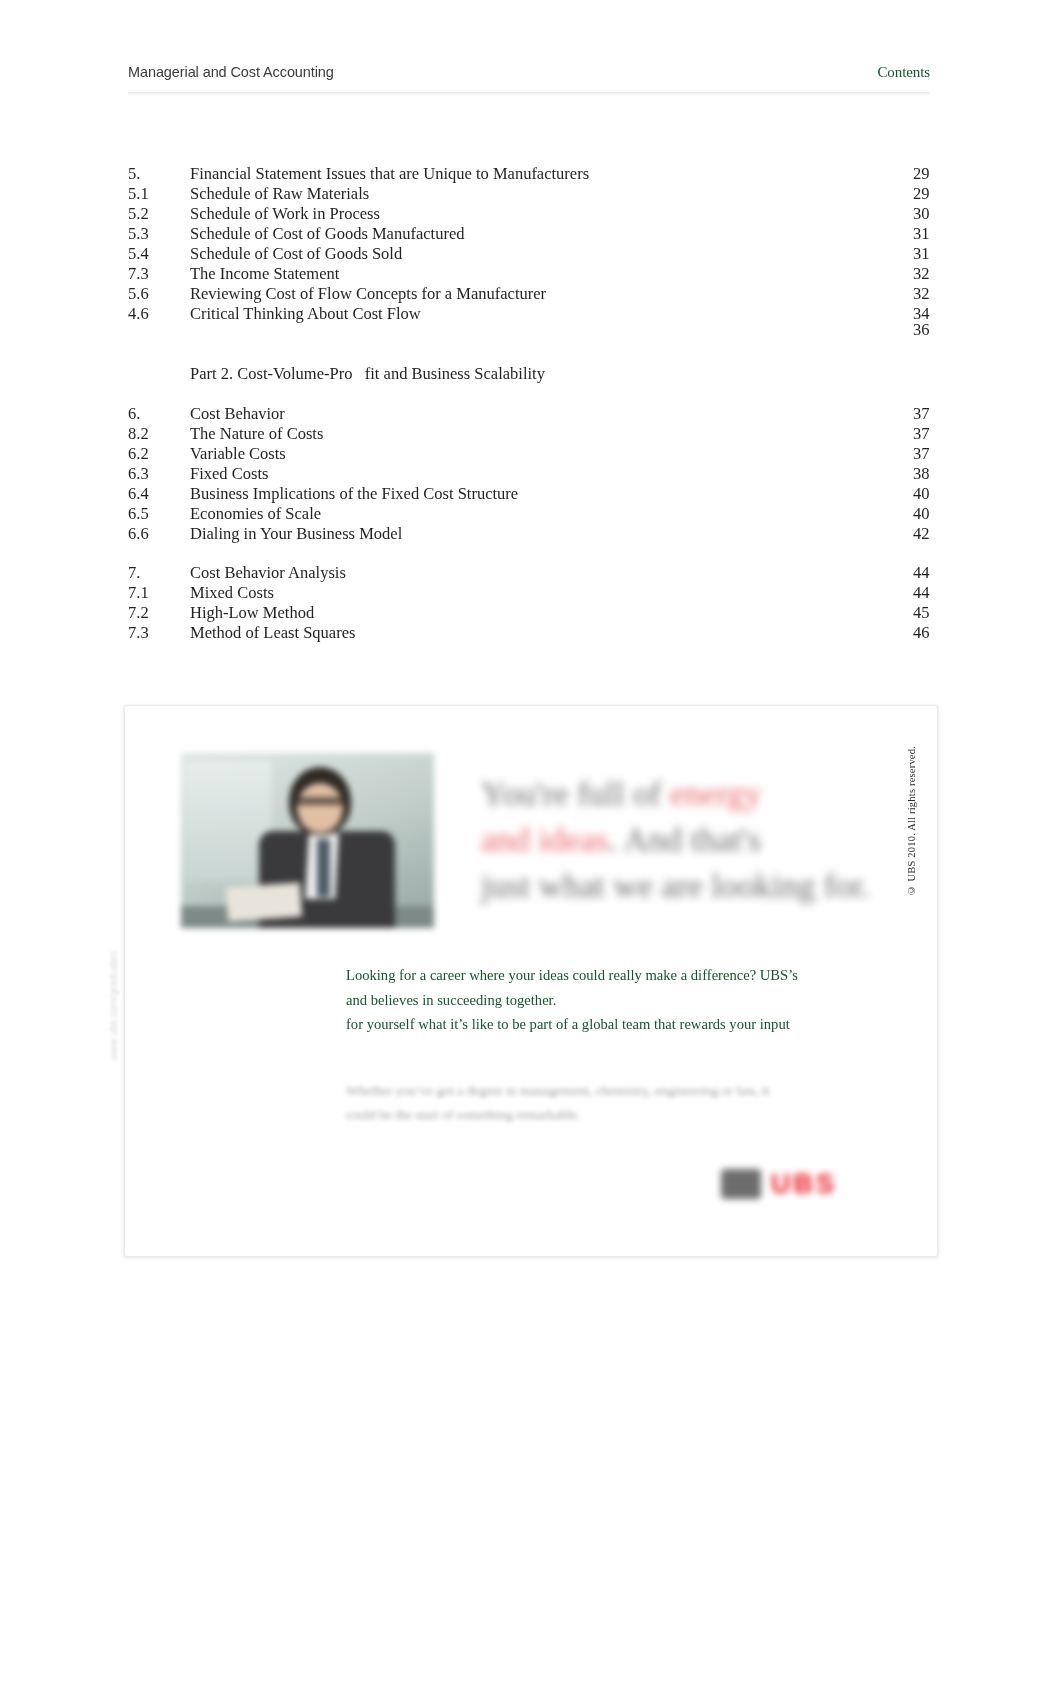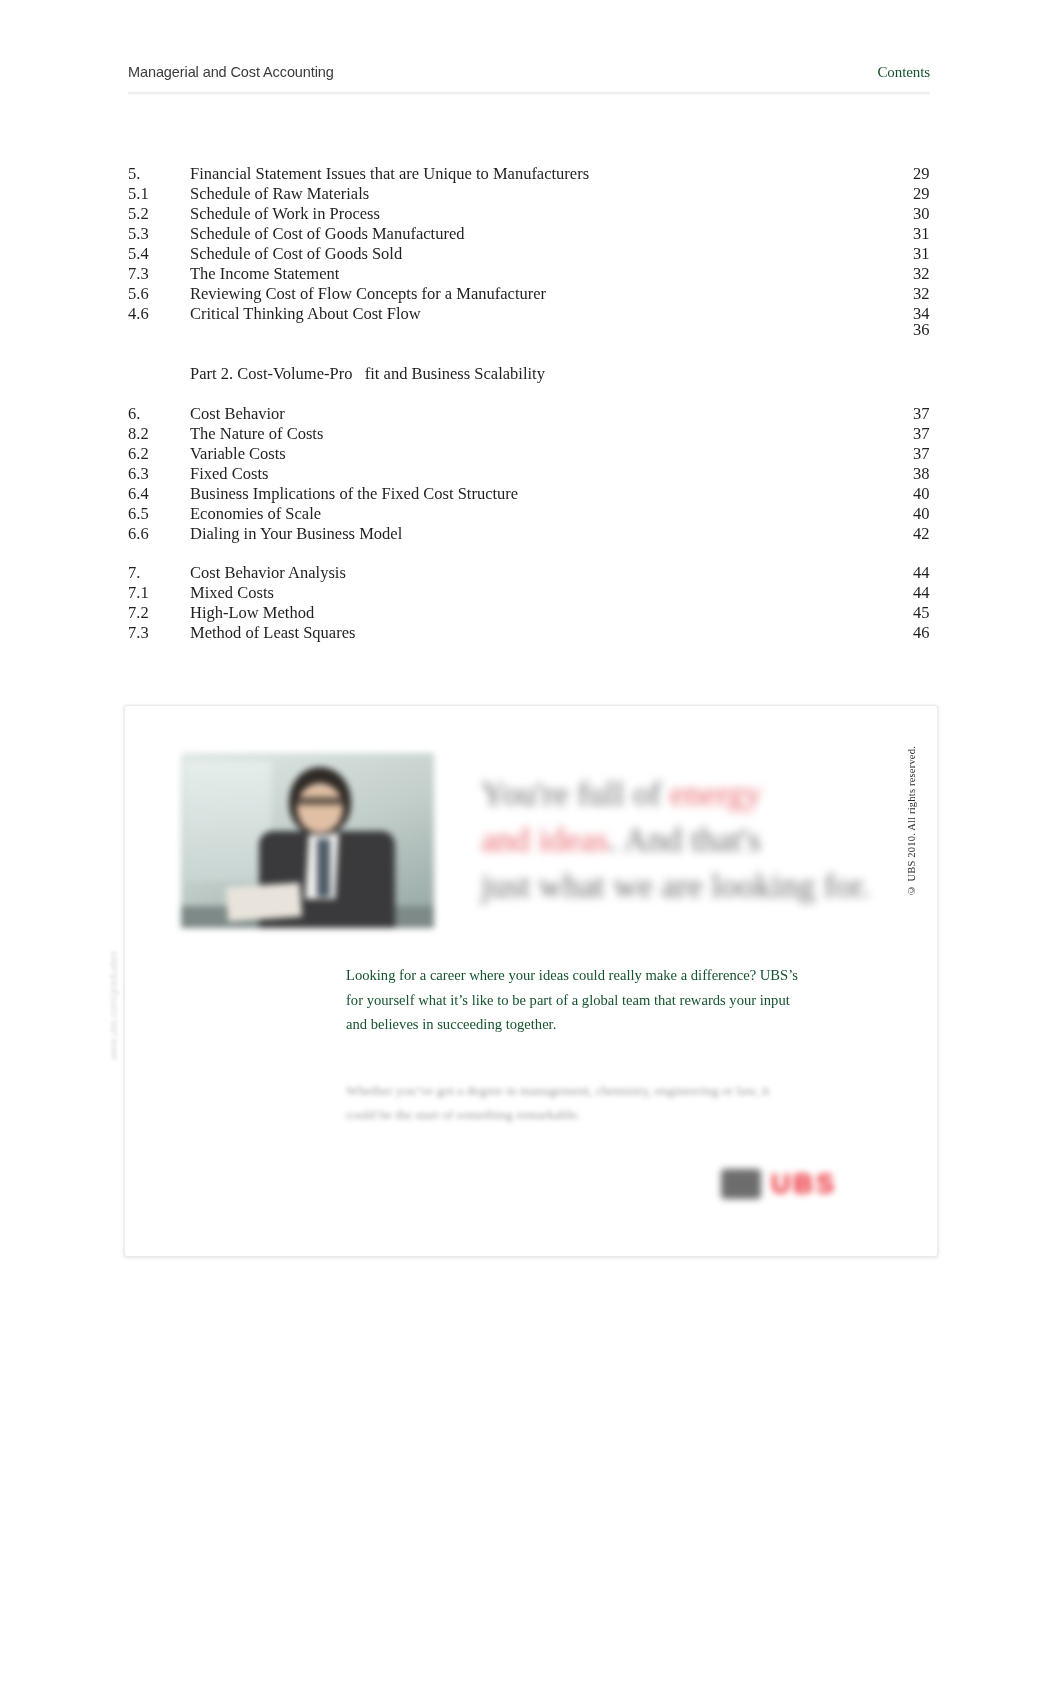--- a/index.html
+++ b/index.html
@@ -418,22 +418,22 @@
         <span>You're full of </span><span class="accent">energy</span>
       </span>
       <span class="hl2">
         <span class="accent">and ideas</span><span>. And that's</span>
       </span>
       <span class="hl3">just what we are looking for.</span>
     </div>
 
     <div id="ad-body">
       <span>Looking for a career where your ideas could really make a difference? UBS’s</span>
+      <span>and believes in succeeding together.</span>
       <span>for yourself what it’s like to be part of a global team that rewards your input</span>
-      <span>and believes in succeeding together.</span>
     </div>
 
     <div id="ad-subcopy">
       <span>Whether you’ve got a degree in management, chemistry, engineering or law, it</span>
       <span>could be the start of something remarkable.</span>
     </div>
 
     <div id="ad-logo">
       <span class="keys"></span>
       <span class="mark">UBS</span>

